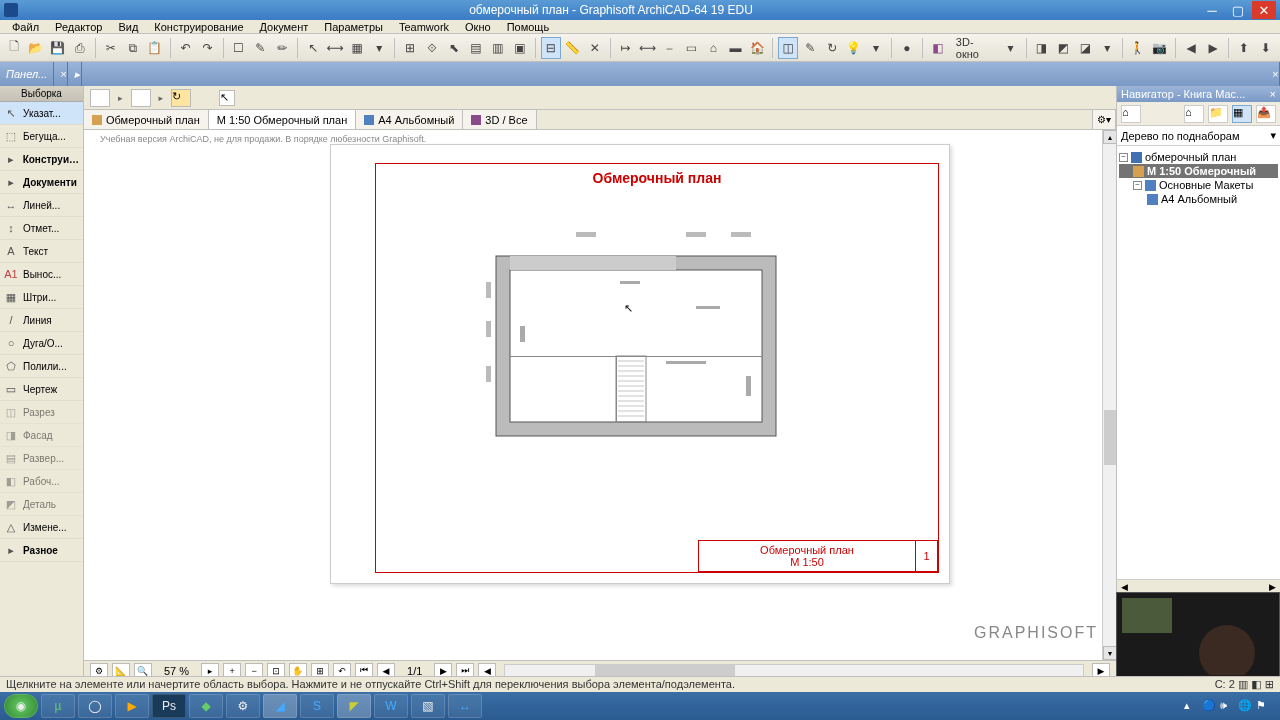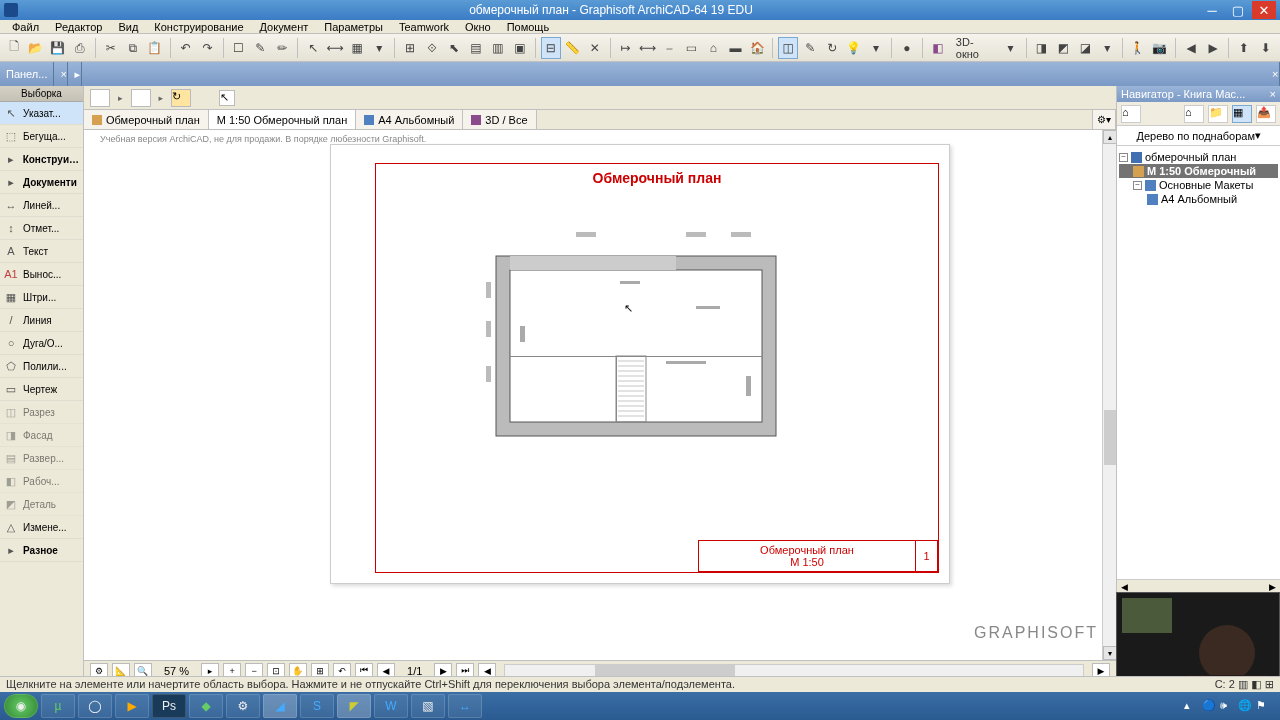--- a/index.html
+++ b/index.html
@@ -17,21 +17,21 @@
 .menubar span { padding: 3px 8px; cursor: default; }
 
 
 .toolbar { height: 28px; background: linear-gradient(#f5f3ec,#e5e2d5); border-bottom: 1px solid #c0c0c0; display: flex; align-items: center; padding: 0 4px; gap: 2px; }
 .tbtn { width: 22px; height: 22px; border: 1px solid transparent; display: flex; align-items: center; justify-content: center; font-size: 12px; color: #444; }
 .tbtn.active { background: #cfe4f8; border-color: #7aa8d4; }
 .tsep { width: 1px; height: 20px; background: #c0c0c0; margin: 0 3px; }
 .t-label { padding: 0 6px; color: #333; }
 
 
-.panelstrip { height: 24px; background: linear-gradient(#9bb5d9,#7a99c5); display: flex; font-size: 10px; color: #fff; }
+.panelstrip { height: 24px; background: linear-gradient(#9bb5d9,#7a99c5); display: flex; font-size: 10px; color: #fff; font-style: italic; }
 .panelstrip .ptab { padding: 1px 6px; border-right: 1px solid #5a7a9a; display: flex; align-items: center; }
 .panelstrip .pclose { width: 14px; text-align: center; }
 
 
 .main { position: absolute; top: 86px; left: 0; right: 0; bottom: 40px; display: flex; }
 
 
 .toolbox { width: 84px; background: #ece9d8; border-right: 1px solid #c0c0c0; overflow: hidden; }
 .tb-head { background: linear-gradient(#d5d2c5,#c5c2b5); padding: 2px 4px; font-size: 10px; border-bottom: 1px solid #aaa; text-align: center; }
 .tb-item { display: flex; align-items: center; padding: 3px 3px; gap: 4px; border-bottom: 1px solid #e0ddd0; }
@@ -71,21 +71,21 @@
 .bottom-ctrl .zoom { padding: 0 8px; }
 .bottom-ctrl .scroll-h { flex: 1; height: 14px; background: #f0f0f0; border: 1px solid #ccc; margin: 0 4px; position: relative; }
 .bottom-ctrl .scroll-h .thumb { position: absolute; left: 90px; top: 0; width: 140px; height: 12px; background: #cdcdcd; }
 
 
 .navigator { width: 164px; background: #ece9d8; border-left: 1px solid #c0c0c0; display: flex; flex-direction: column; }
 .nav-head { background: linear-gradient(#9bb5d9,#7a99c5); color: #fff; padding: 2px 4px; font-size: 10px; display: flex; justify-content: space-between; }
 .nav-tool { height: 24px; background: #f0ede0; display: flex; align-items: center; gap: 4px; padding: 0 4px; border-bottom: 1px solid #ccc; }
 .nav-tool .nt { width: 20px; height: 18px; border: 1px solid #ccc; background: #fff; }
 .nav-tool .nt.active { background: #cfe4f8; border-color: #7aa8d4; }
-.nav-sub { padding: 3px 4px; font-size: 10px; background: #fff; border-bottom: 1px solid #ccc; display: flex; align-items: center; justify-content: center; }
+.nav-sub { padding: 3px 4px; font-size: 10px; background: #fff; border-bottom: 1px solid #ccc; display: flex; align-items: center; justify-content: space-between; }
 .tree { flex: 1; background: #fff; padding: 4px 2px; font-size: 10px; overflow: hidden; }
 .tree-item { display: flex; align-items: center; gap: 3px; padding: 1px 0; white-space: nowrap; }
 .tree-item.sel { background: #737373; color: #fff; }
 .tree-ind1 { padding-left: 14px; }
 .tree-ind2 { padding-left: 28px; }
 .tree-ico { width: 11px; height: 11px; background: #d5a050; display: inline-block; }
 .tree-exp { width: 9px; height: 9px; border: 1px solid #888; display: inline-flex; align-items: center; justify-content: center; font-size: 8px; line-height: 1; color: #444; }
 .nav-mid { height: 18px; background: #ece9d8; border-top: 1px solid #ccc; border-bottom: 1px solid #ccc; }
 .nav-toolbar2 { height: 22px; display: flex; gap: 3px; padding: 2px 4px; background: #f0ede0; border-bottom: 1px solid #ccc; }
 .nav-toolbar2 .nt { width: 18px; height: 16px; border: 1px solid #ccc; background: #fff; }

